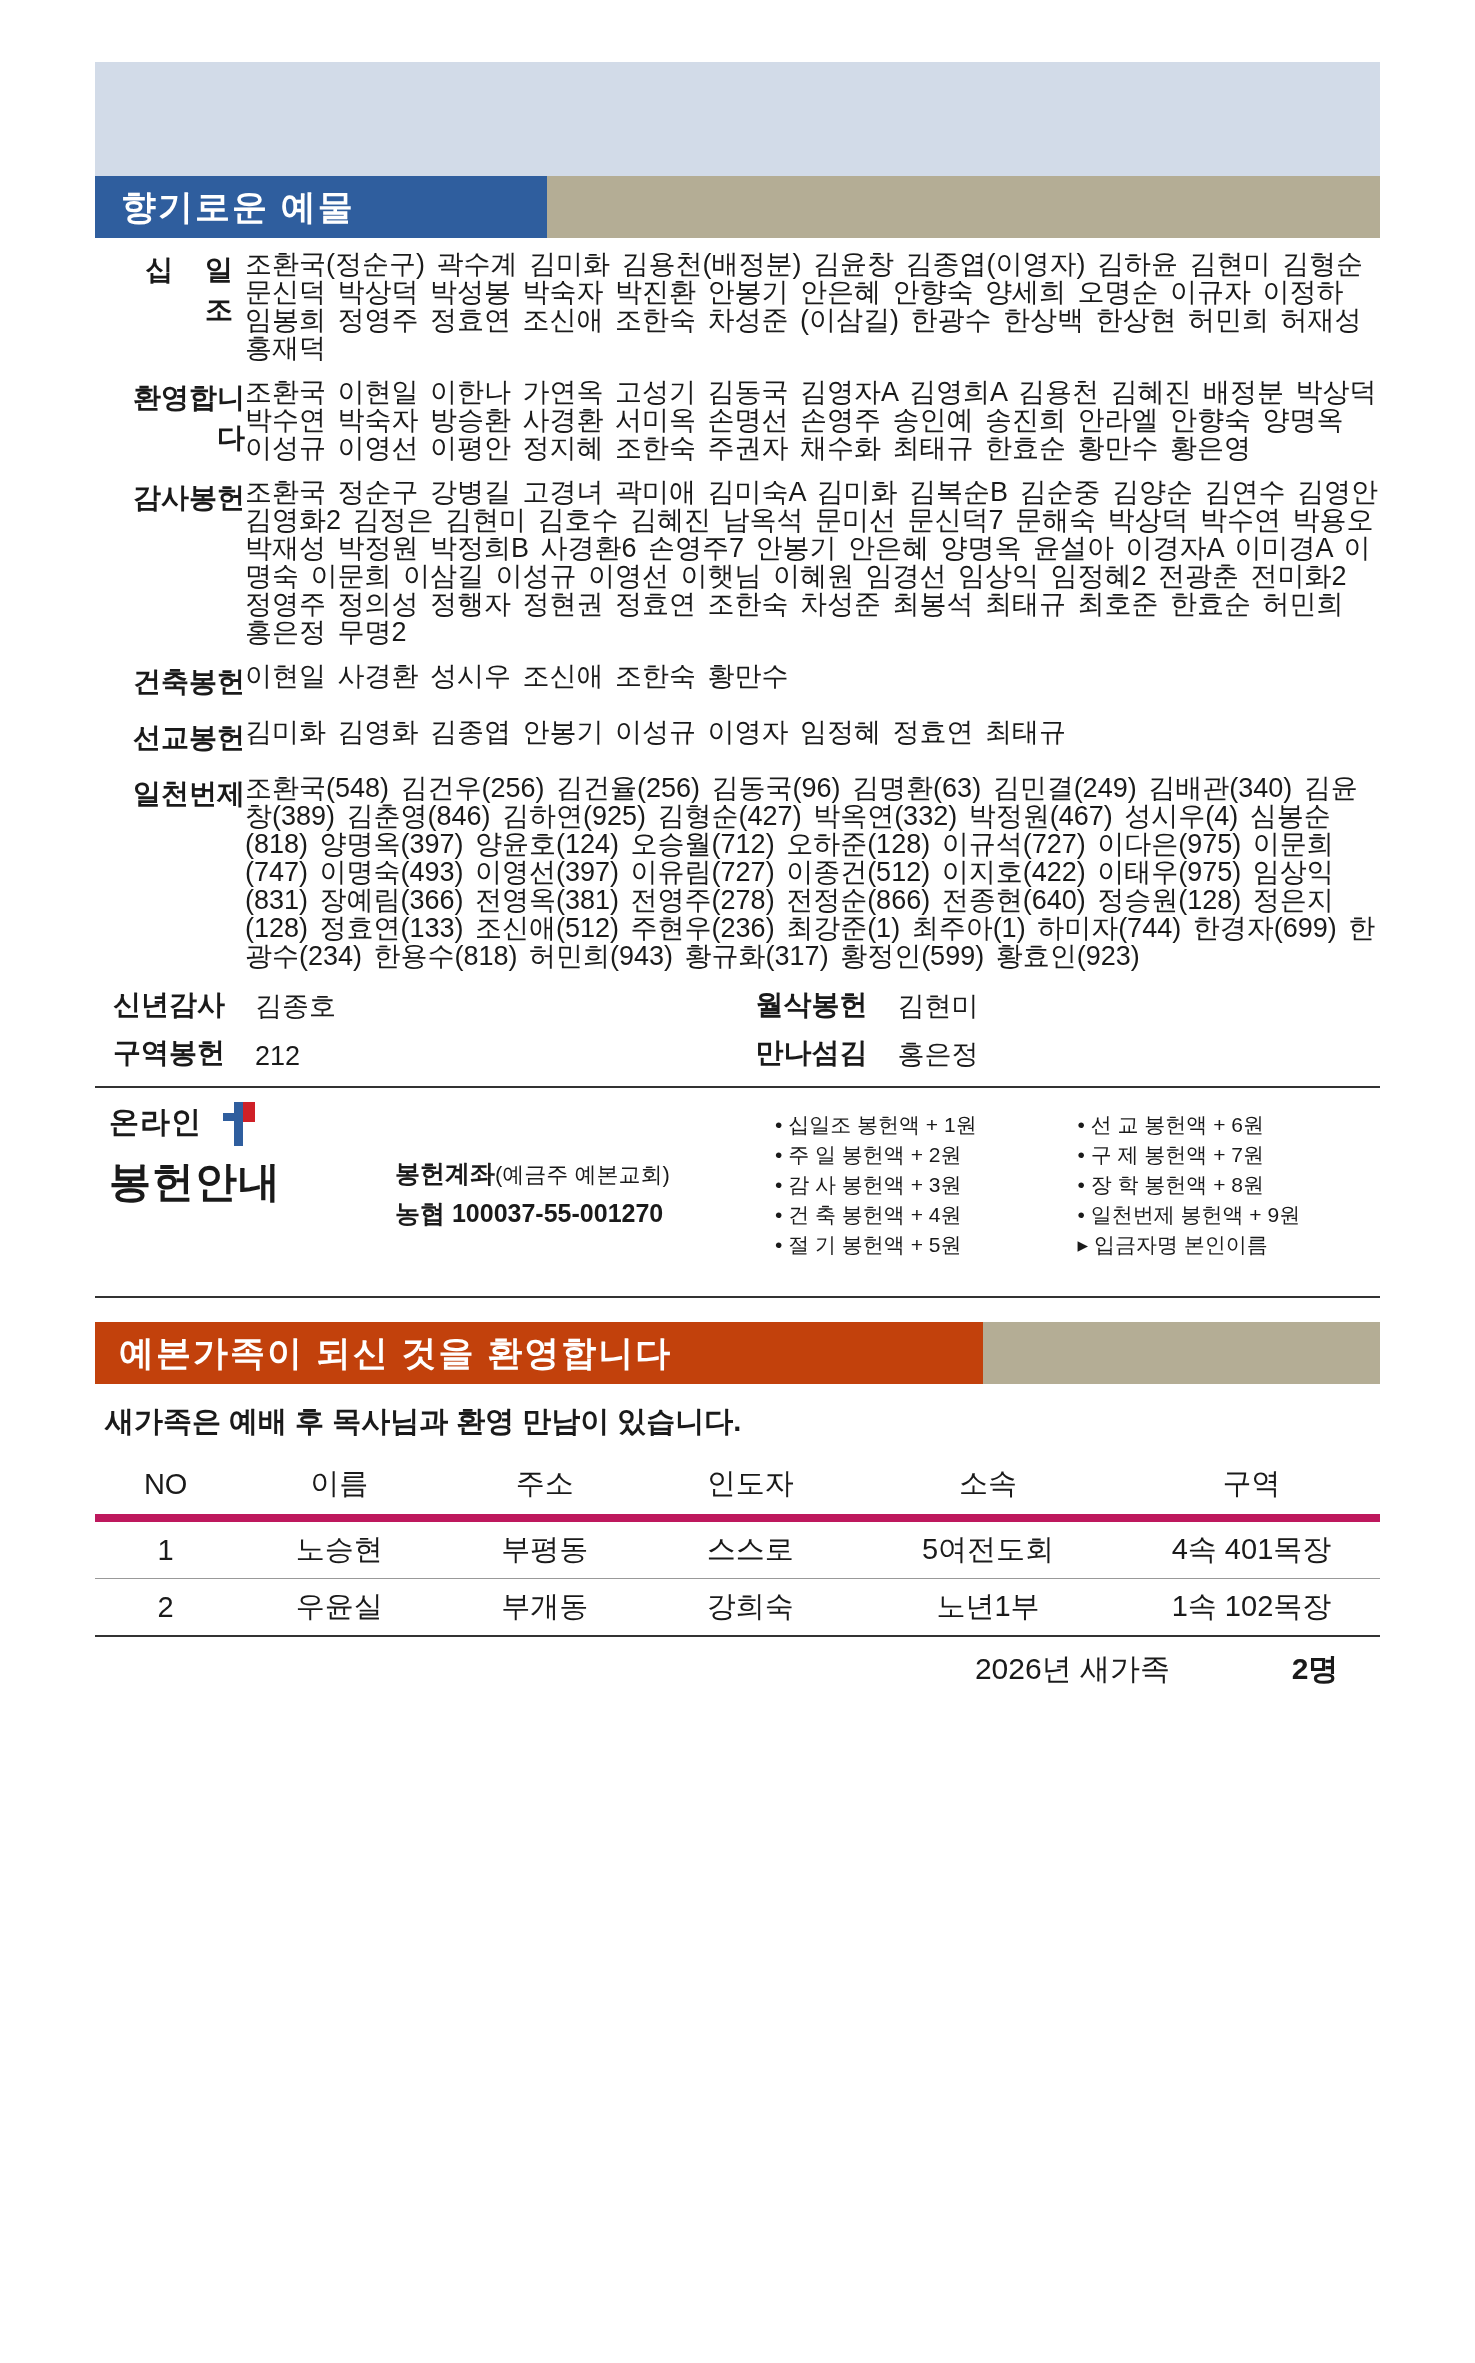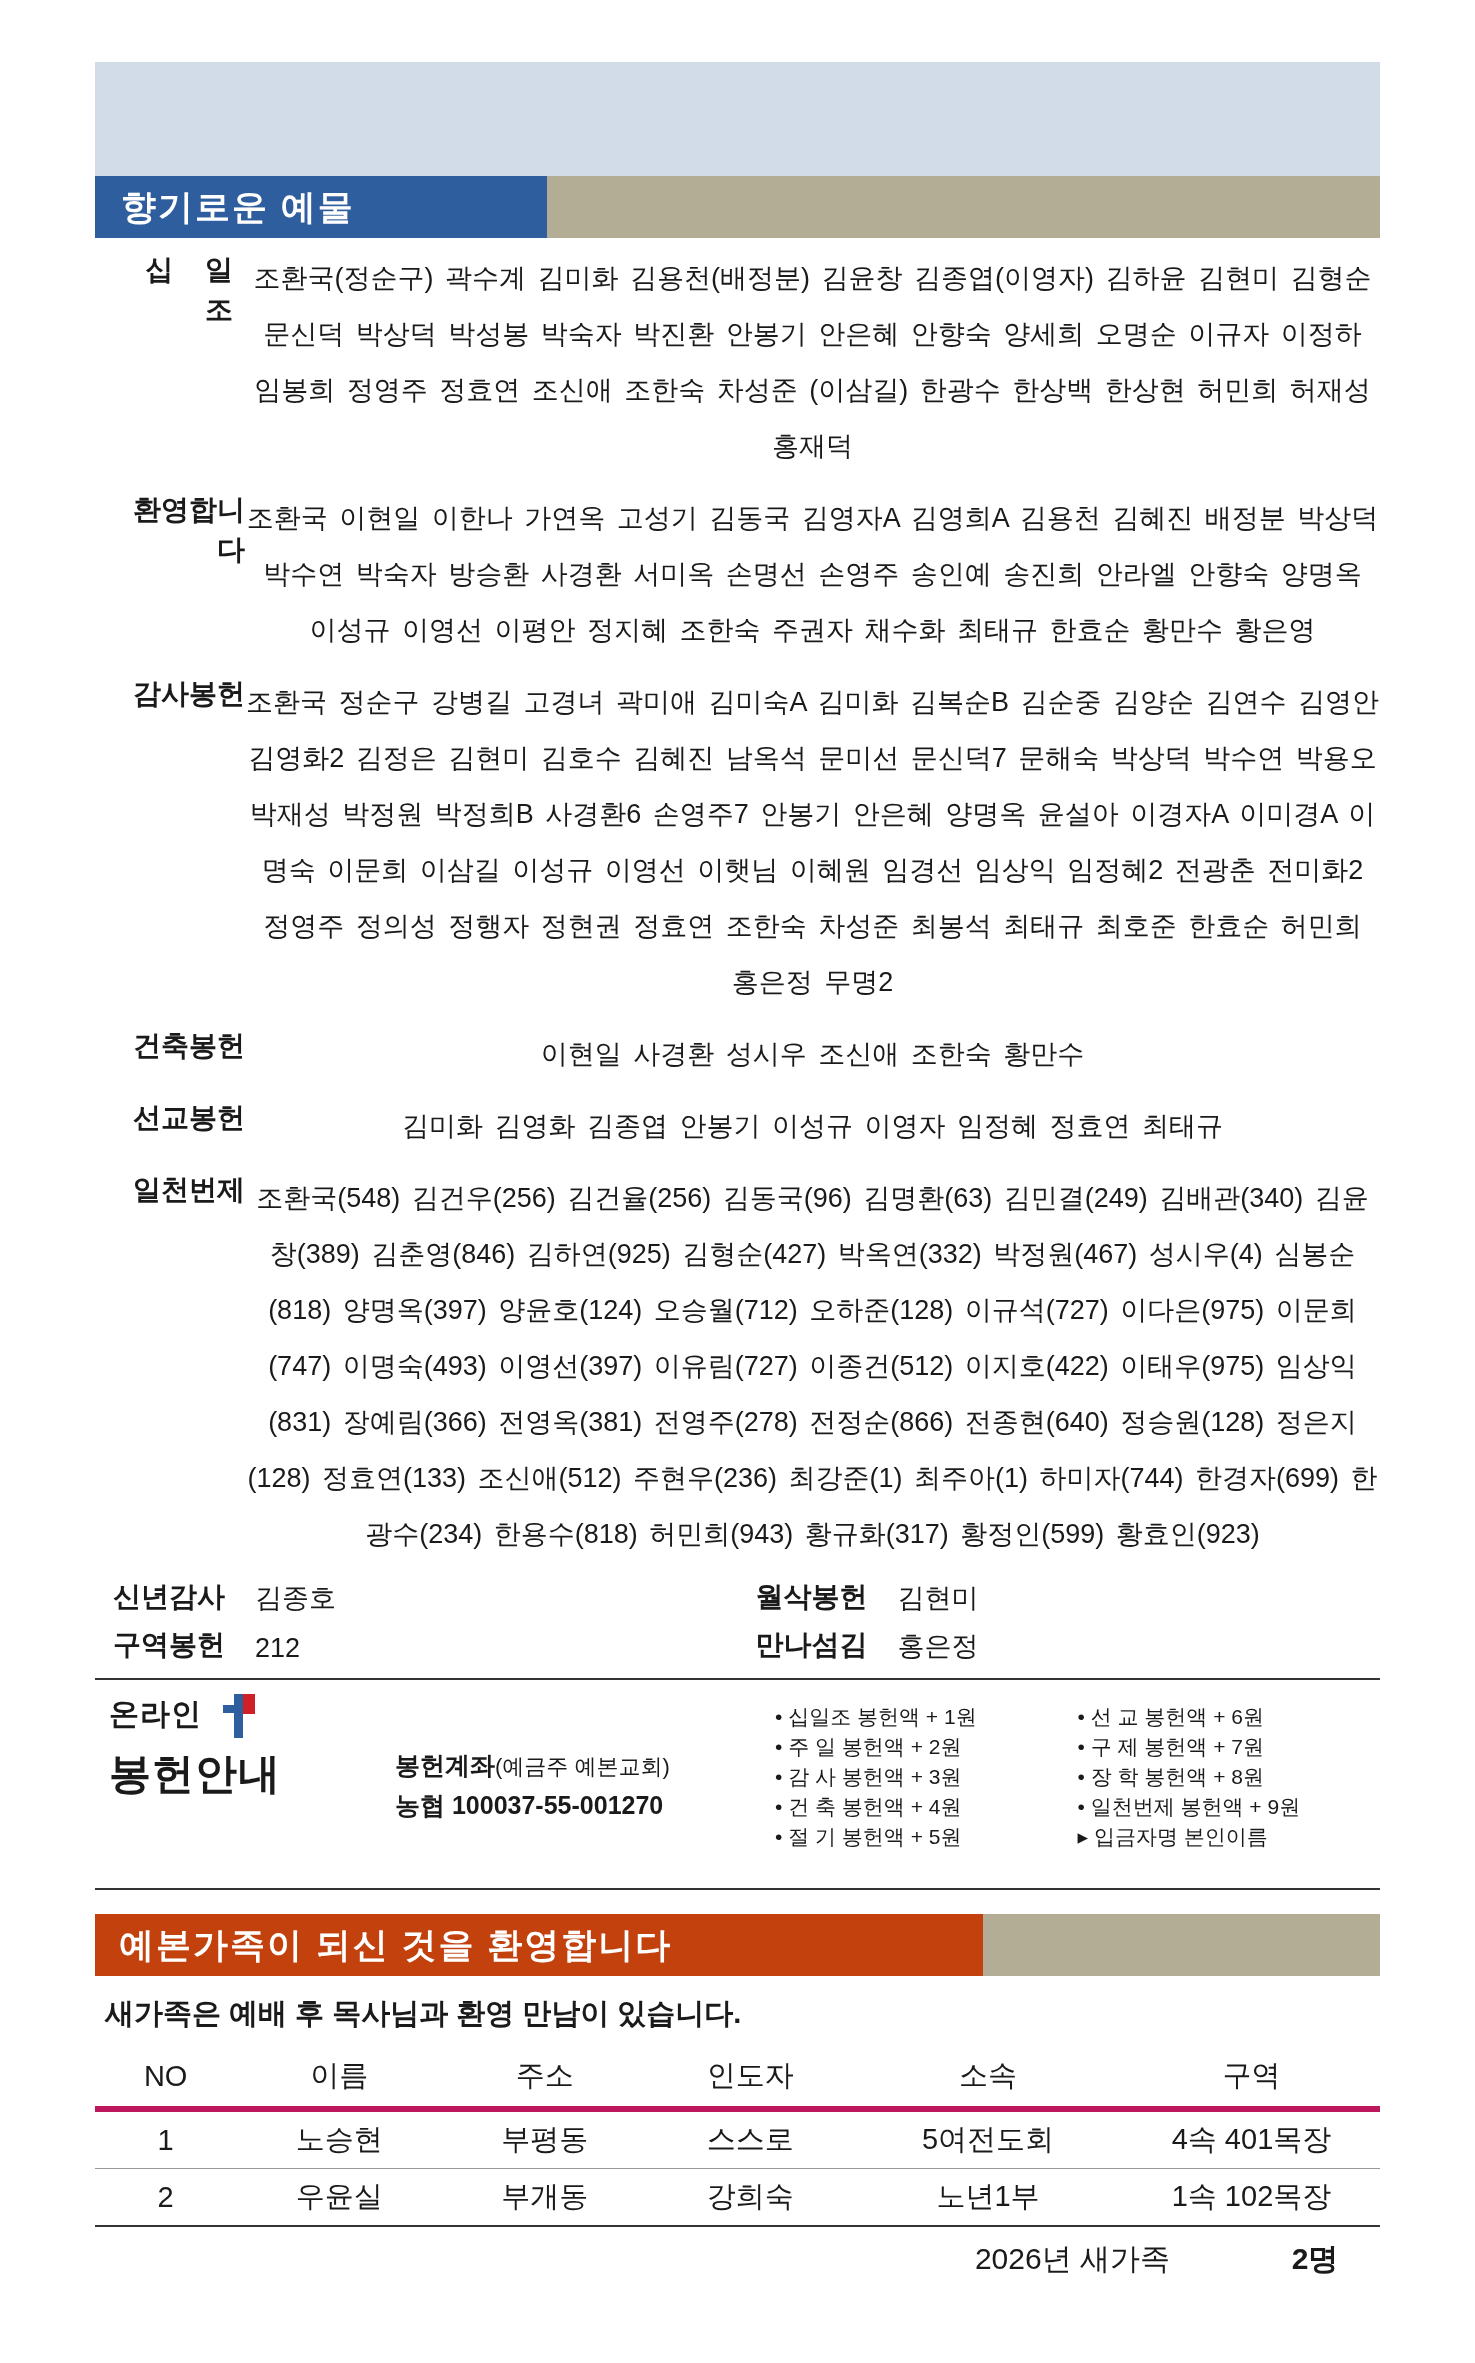--- a/index.html
+++ b/index.html
@@ -80,23 +80,22 @@
     letter-spacing: 0px;
     line-height: 40px;
   }
   .row .label.spread {
     letter-spacing: 12px;
     padding-left: 14px;
   }
   .row .names {
     flex: 1;
     font-size: 27px;
-    line-height: 56px;
+    line-height: 28px;
     word-spacing: 4px;
-    text-align: center;
   }
 
   
   .dual-row {
     display: flex;
     align-items: center;
     margin-bottom: 10px;
   }
   .dual-row .cell {
     display: flex;
@@ -242,21 +241,21 @@
   table.family th {
     font-weight: normal;
     padding: 6px 0 10px 0;
     text-align: center;
   }
   table.family td {
     text-align: center;
     padding: 8px 0;
   }
   table.family tr.head-row {
-    border-bottom: 6px solid #be185d;
+    border-bottom: 8px solid #be185d;
   }
   table.family tbody tr {
     border-bottom: 1px solid #999;
   }
   table.family tbody tr:last-child {
     border-bottom: 2px solid #333;
   }
   .total-row {
     display: flex;
     justify-content: flex-end;

